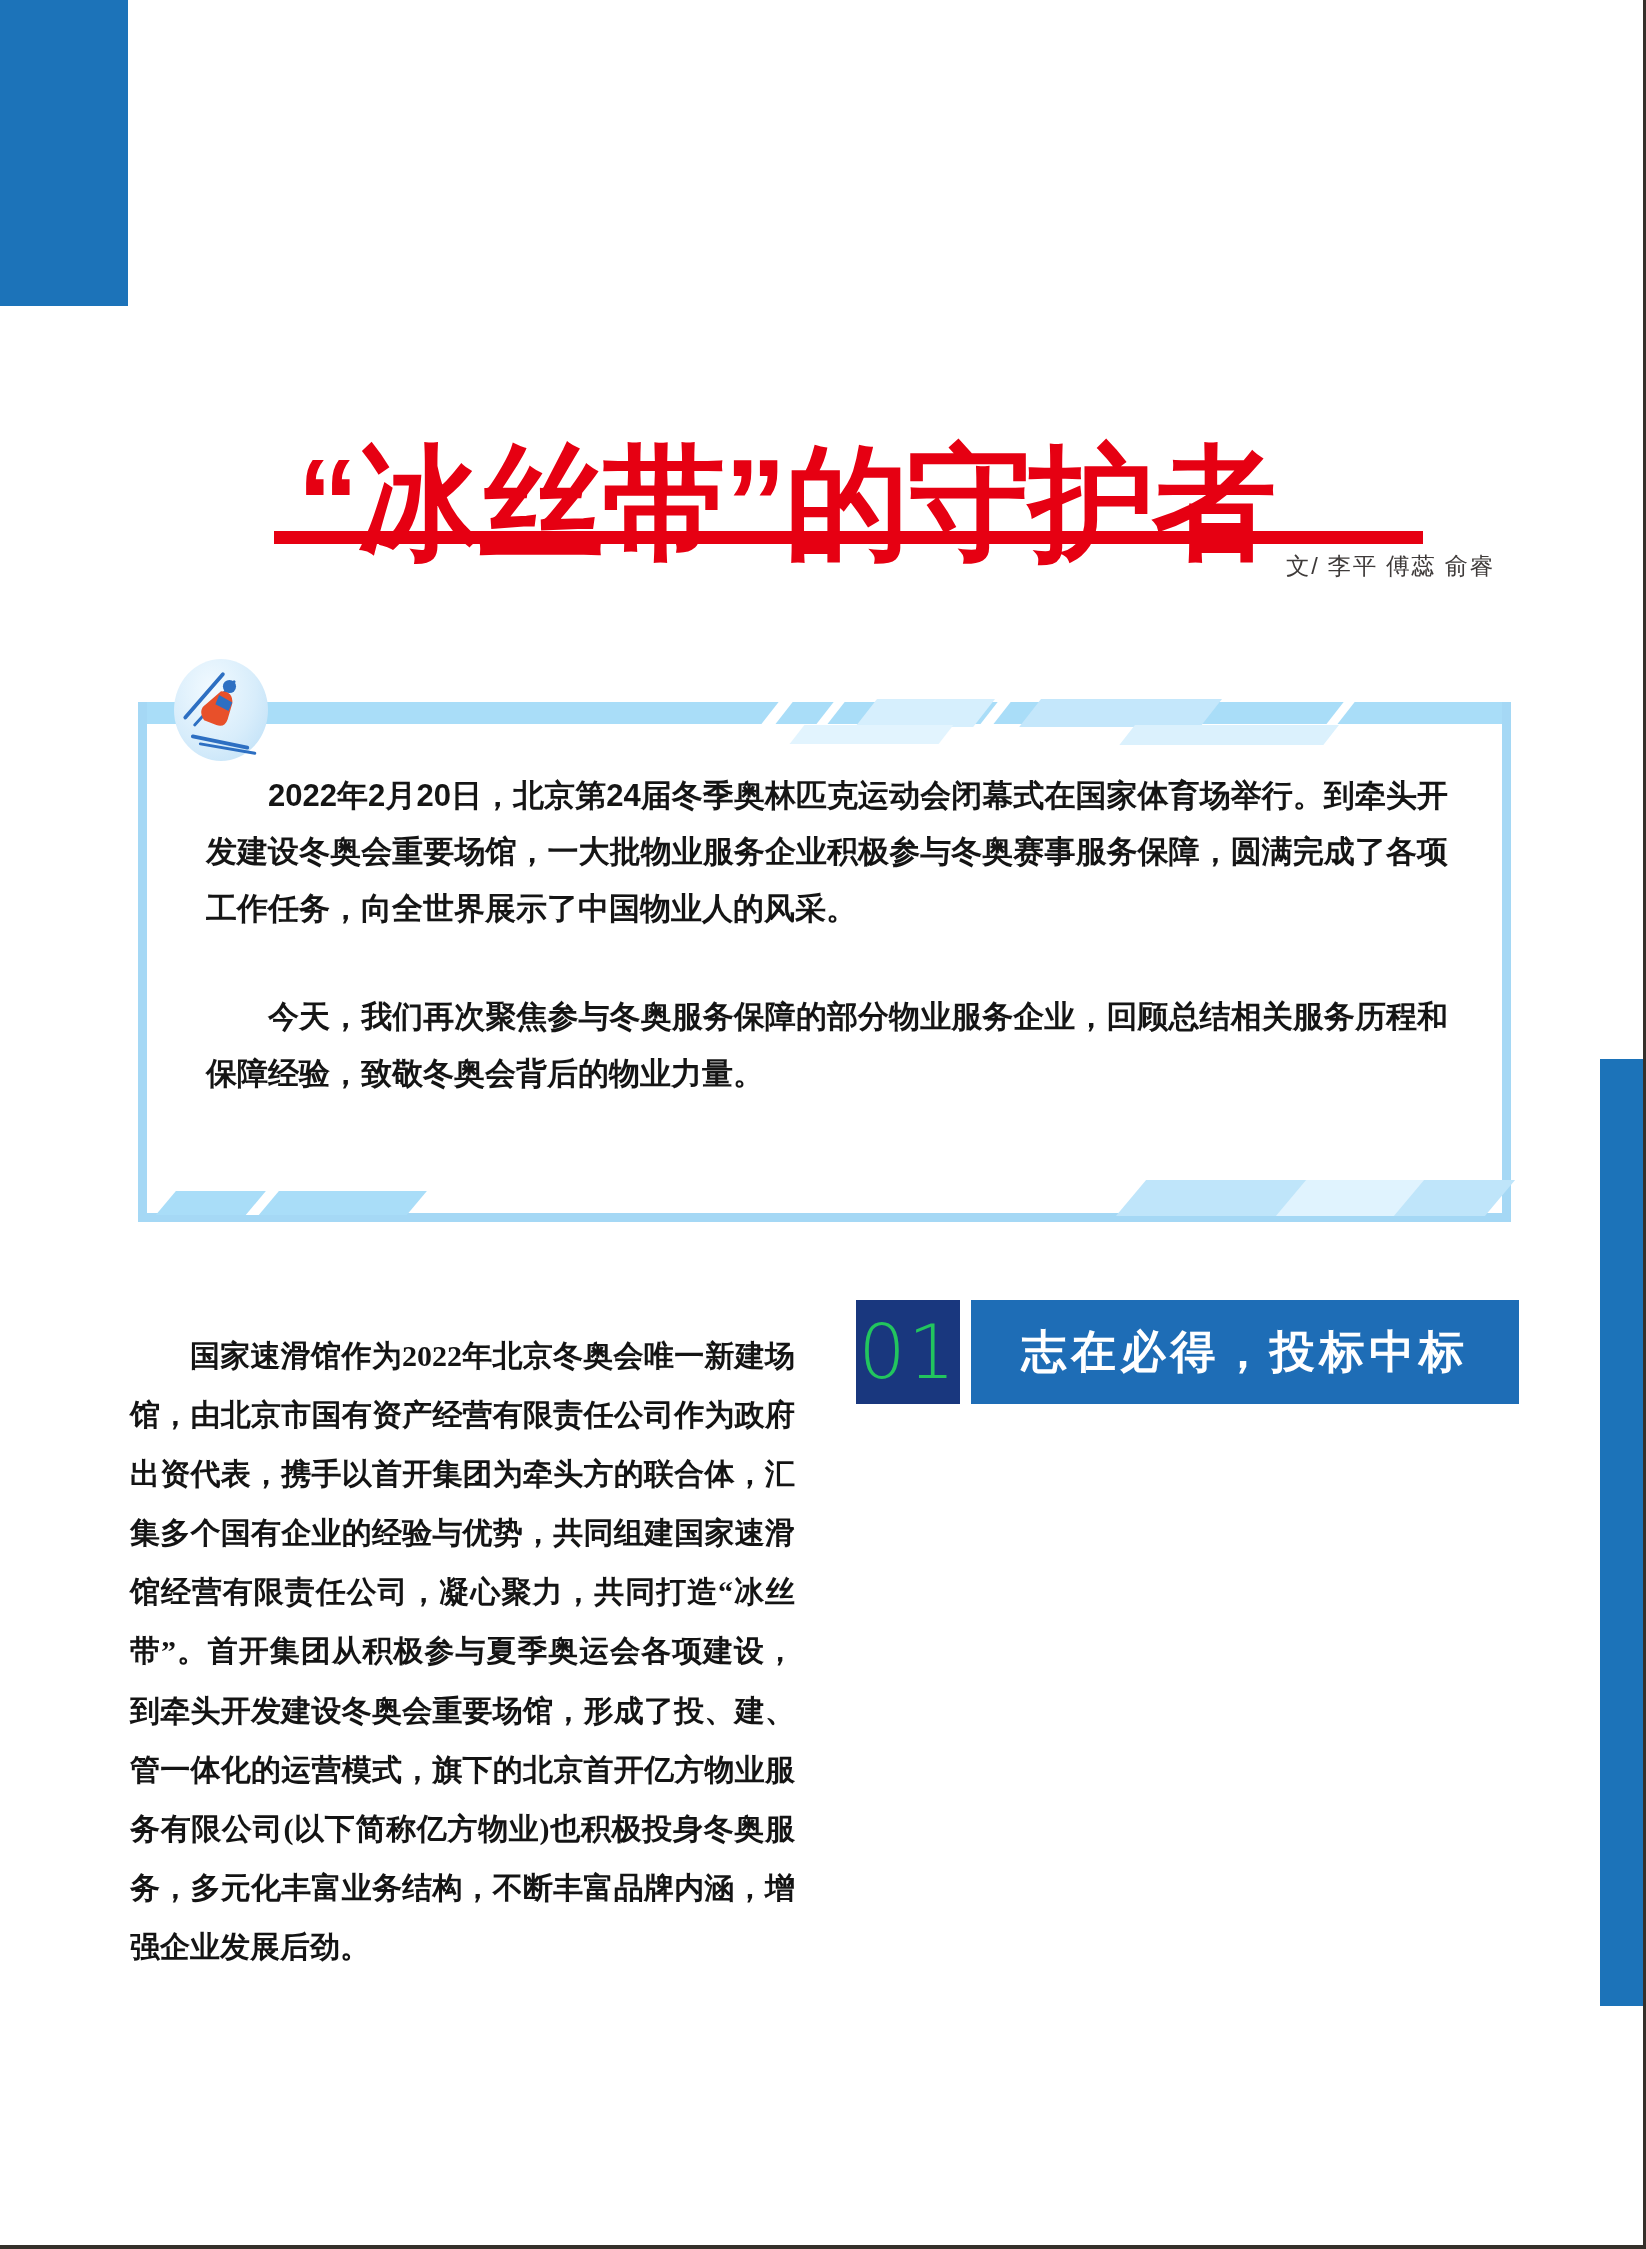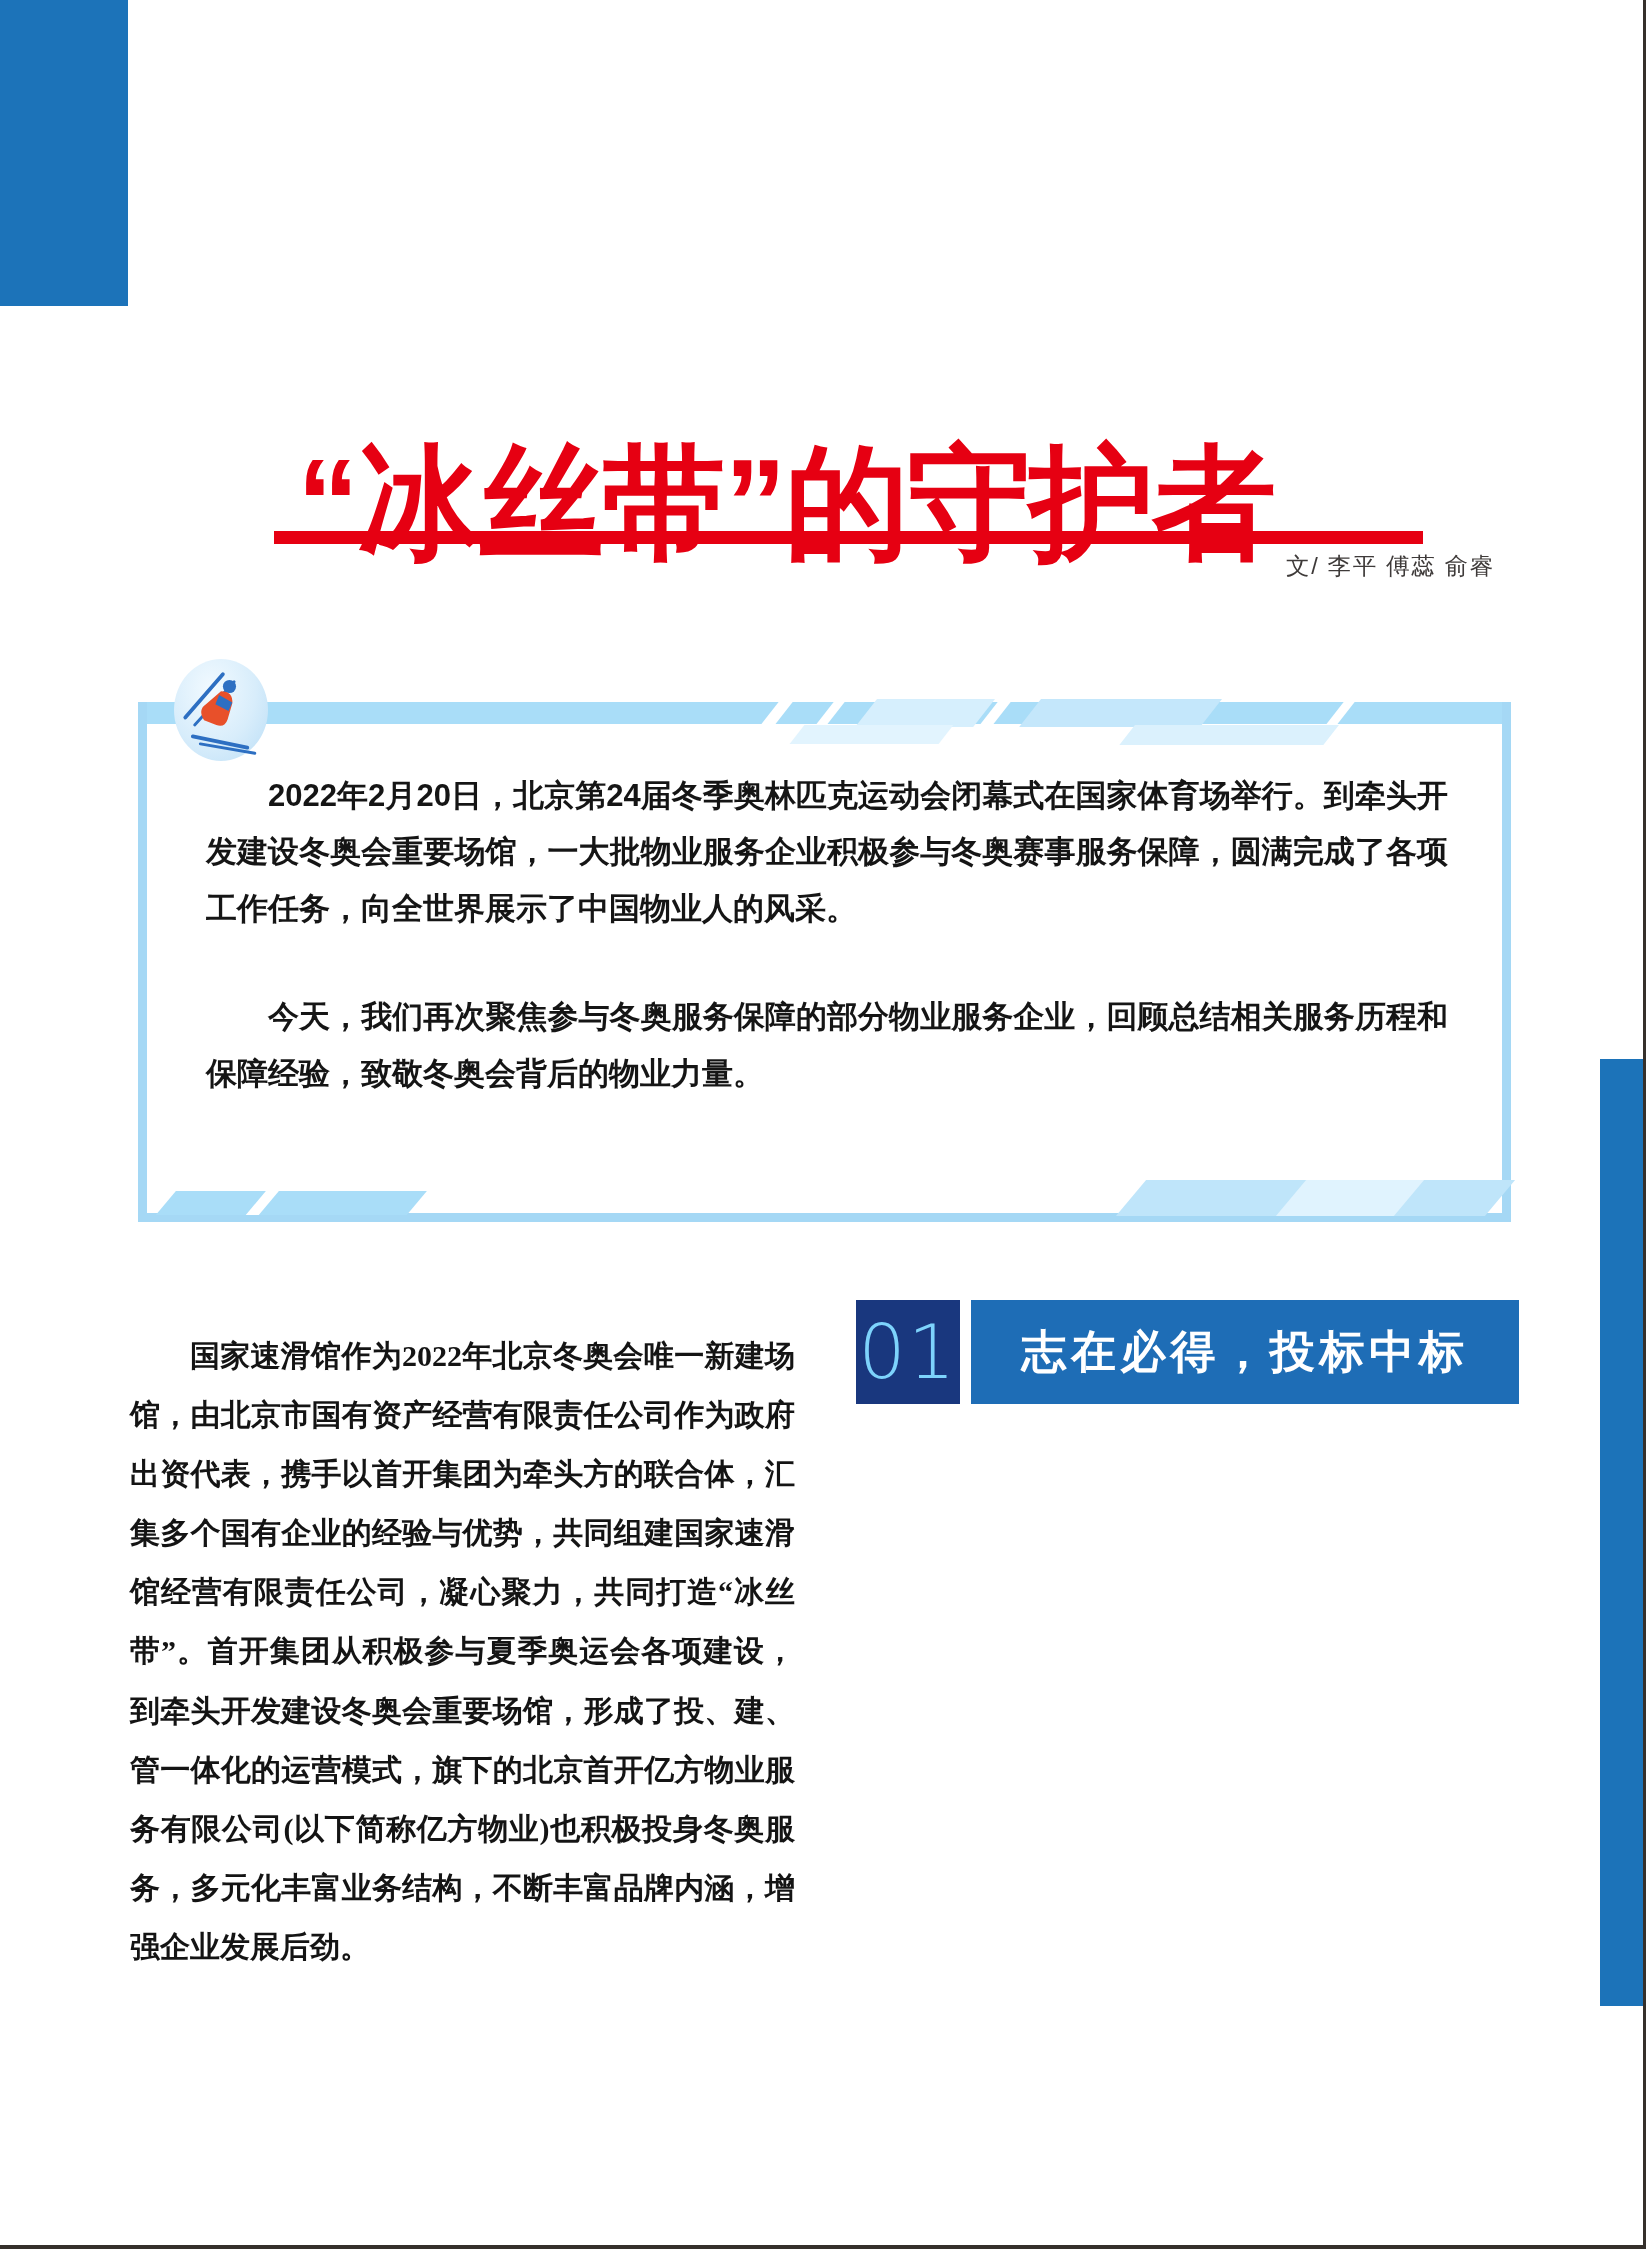--- a/index.html
+++ b/index.html
@@ -58,21 +58,21 @@
 
   
   .col-left{position:absolute;left:130px;top:1326px;width:665px;}
   .col-left p,.sec-body p{
     margin:0;font-size:30px;line-height:1.97;color:#141414;text-indent:2em;text-align:justify;
     font-family:"Liberation Serif","DejaVu Serif",serif;font-weight:700;
   }
   .col-right{position:absolute;left:856px;top:1300px;width:663px;}
   .sec-header{display:flex;align-items:stretch;height:104px;}
   .sec-num{
-    width:104px;background:#19377e;color:#7dd3fc;display:flex;align-items:center;justify-content:center;
+    width:104px;background:#19377e;color:#22c55e;display:flex;align-items:center;justify-content:center;
     font-size:74px;font-weight:200;letter-spacing:2.4px;font-family:"DejaVu Sans","Liberation Sans",sans-serif;
   }
   .sec-title{
     flex:1;margin-left:11px;background:#1e6db6;color:#ffffff;display:flex;align-items:center;justify-content:center;
     font-size:45px;font-weight:900;letter-spacing:4.7px;
   }
   .sec-body{margin-top:91px;}
 </style>
 </head>
 <body>

